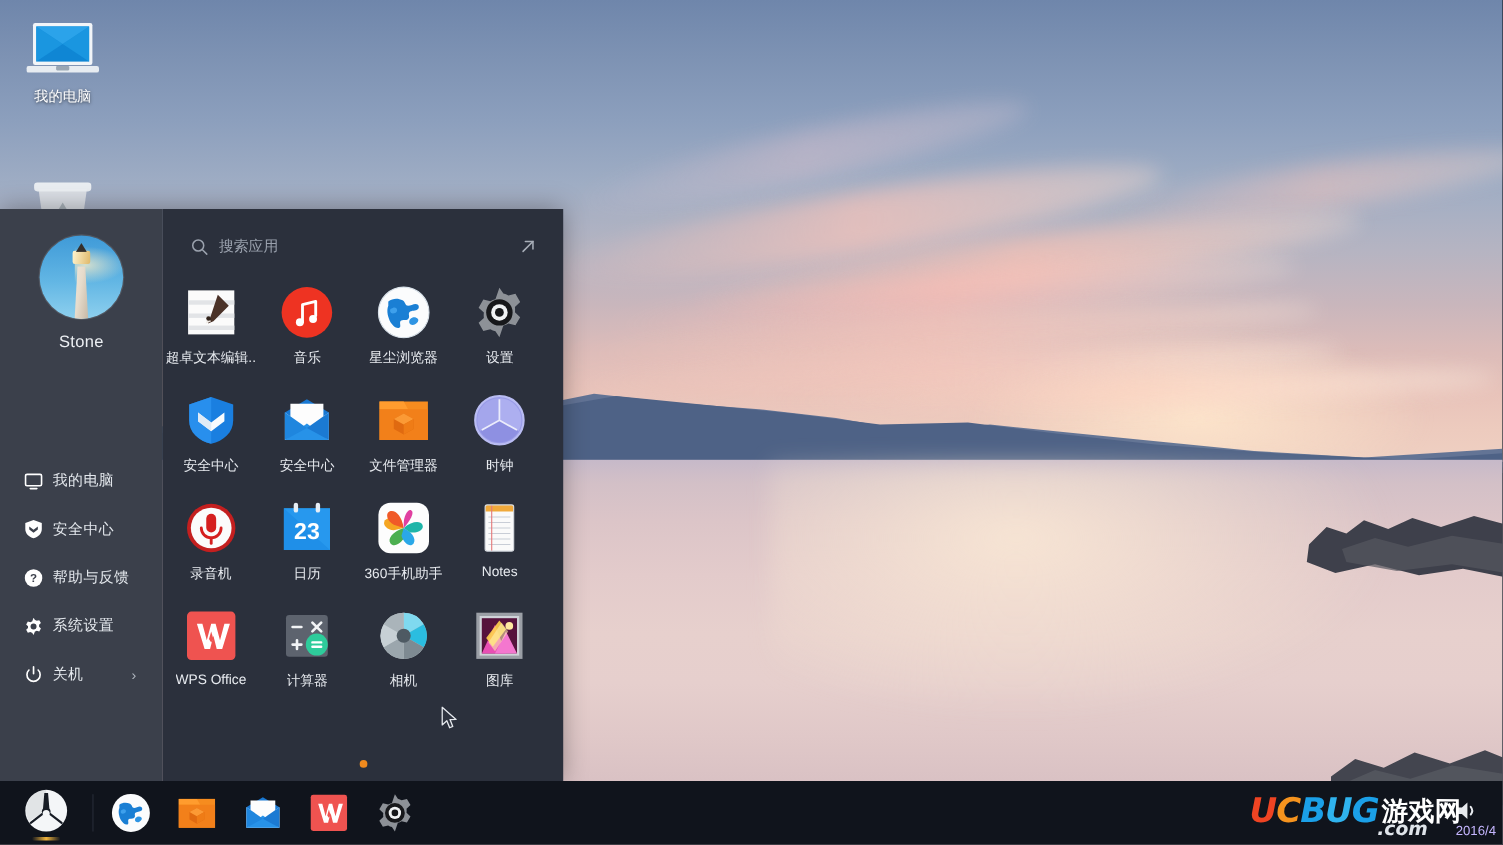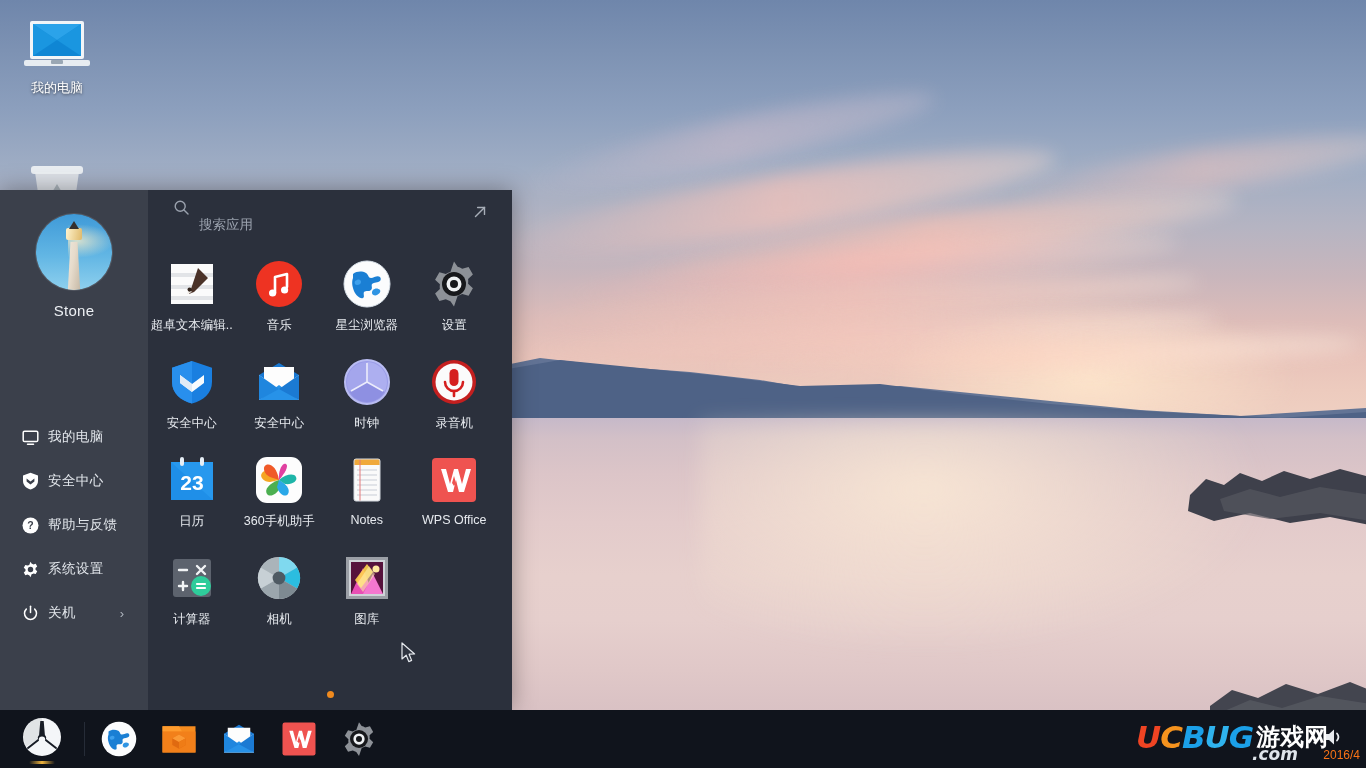--- a/index.html
+++ b/index.html
@@ -129,22 +129,23 @@
     padding-left:22px; color:#e3e7ec; font-size:13.5px; cursor:default;
   }
   .side-item .si-ico { width:26px; display:flex; align-items:center; color:#fff; }
   .side-item .si-lbl { letter-spacing:.4px; }
   .side-item .si-arrow { margin-left:auto; margin-right:24px; color:#aeb4bd; font-size:13px; }
 
   #apps {
     flex:1; background:#2b303c; position:relative;
   }
   #searchbar {
-    height:48px; display:flex; padding:0 20px 0 26px;
+    height:48px; display:flex; align-items:center; padding:0 20px 0 26px;
     margin-top:10px;
+    font-family:Liberation Serif, serif;
   }
   #searchbar .sicon { color:#9aa1ad; display:flex; margin-right:10px; }
   #searchinput {
     flex:1; background:transparent; border:0; outline:0;
     color:#e4e7ec; font-size:13.5px; font-family:inherit;
   }
   #searchinput::placeholder { color:#9aa1ad; }
   #expandbtn { color:#a8aeb8; cursor:pointer; display:flex; padding:4px; }
 
   #grid {
@@ -197,21 +198,21 @@
     display:flex; align-items:center;
   }
   .wm-uc { font-family:"DejaVu Sans",sans-serif; font-weight:bold; font-size:31px;
            font-style:italic; letter-spacing:-1px; }
   .wm-u { color:#ef4423; } .wm-c { color:#f5931e; }
   .wm-b { color:#1ba0e8; } .wm-u2 { color:#2fb3ee; } .wm-g { color:#1ba0e8; }
   .wm-cn { color:#fff; font-size:24px; font-weight:bold; margin-left:3px;
            font-family:"DejaVu Sans",sans-serif; }
   .wm-com { position:absolute; left:116px; bottom:4px; color:#dfe4ea;
             font-size:17px; font-weight:bold; font-family:"DejaVu Sans",sans-serif;font-style:italic; }
-  .wm-date { position:absolute; right:6px; bottom:6px; color:#f97316; font-size:12px; }
+  .wm-date { position:absolute; right:6px; bottom:6px; color:#c4b5fd; font-size:12px; }
 
   
   #cursor { position:absolute; z-index:60; pointer-events:none; }
 </style>
 </head>
 <body>
 
 <div id="wallpaper">
   <div class="sky"></div>
   <div class="sunglow"></div>
@@ -435,20 +436,33 @@
             <path d="M9 9 H39 V32 H9 Z" fill="#fdfdfd"></path>
             <path d="M4 17 L24 31 L44 17 V42 H4 Z" fill="#e9eef3"></path>
             <path d="M4 42 L24 27 L44 42 Z" fill="#2792e8"></path>
             <path d="M4 17 L24 31 L4 42 Z" fill="#1f86de"></path>
             <path d="M44 17 L24 31 L44 42 Z" fill="#1b7ad3"></path>
           </svg>
         </div>
         <div class="name">安全中心</div>
       </div>
 
+      <div class="app">
+        <div class="icon">
+          <svg width="48" height="48" viewBox="0 0 48 48">
+            <rect x="2" y="7" width="44" height="35" fill="#f68c1f"></rect>
+            <path d="M2 7 L24 7 L28 14 L2 14 Z" fill="#ff9c2e"></path>
+            <path d="M2 14 L46 14 L46 42 L2 42 Z" fill="#f2801a"></path>
+            <path d="M24 18 L33 23 V32 L24 37 L15 32 V23 Z" fill="#e06a10"></path>
+            <path d="M24 18 L33 23 L24 28 L15 23 Z" fill="#fb9a35"></path>
+            <path d="M24 28 L33 23 V32 L24 37 Z" fill="#ef7c16"></path>
+          </svg>
+        </div>
+        <div class="name">文件管理器</div>
+      </div>
 
       <div class="app">
         <div class="icon">
           <svg width="48" height="48" viewBox="0 0 48 48">
             <circle cx="24" cy="24" r="22" fill="#9a9ce8"></circle>
             <circle cx="24" cy="24" r="22" fill="none" stroke="#b9bcf2" stroke-width="2"></circle>
             <path d="M24 24 L24 4 A20 20 0 0 1 41.3 34 Z" fill="#adaff0"></path>
             <path d="M24 24 L41.3 34 A20 20 0 0 1 6.7 34 Z" fill="#8e90e2"></path>
             <path d="M24 24 L6.7 34 A20 20 0 0 1 24 4 Z" fill="#a4a6ec"></path>
             <path d="M24 24 V5 M24 24 L40 33 M24 24 L8 33" stroke="#ebecfb" stroke-width="1.6" fill="none"></path>

